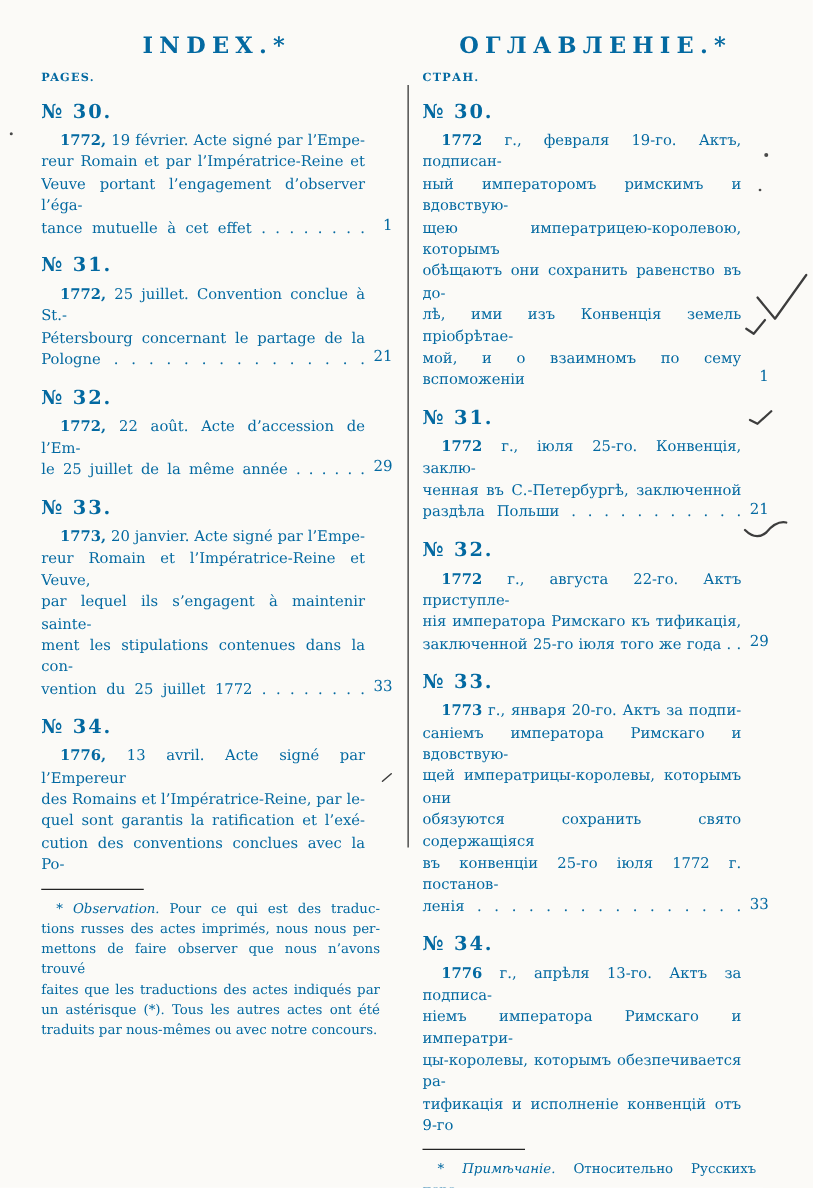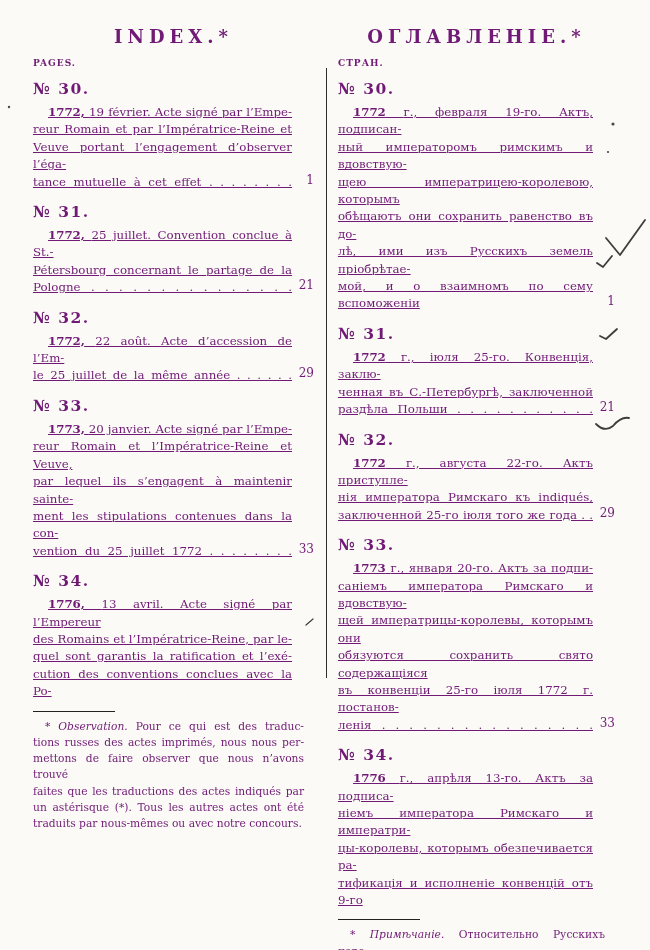--- a/index.html
+++ b/index.html
@@ -1,21 +1,21 @@
 <!DOCTYPE html>
 <html><head>
 <meta charset="utf-8">
 <style>
   html,body { margin:0; padding:0; }
   .page {
     position:relative;
     width:650px; height:950px;
     background:#fbfaf7;
     font-family:"DejaVu Serif","Liberation Serif",serif;
-    color:#701a75;
+    color:#0369a1;
     overflow:hidden;
   }
   .columns { display:flex; gap:24px; padding:26px 0 0 33px; }
   .col { width:281px; }
   .col.right-col { width:277px; }
 
   .col-title {
     text-align:center; font-size:18px; font-weight:bold;
     letter-spacing:5px; margin:0; white-space:nowrap;
   }
@@ -23,21 +23,21 @@
     font-size:9px; font-weight:bold;
     letter-spacing:1px; margin-top:11px;
   }
 
   .entry-heading {
     text-align:left; font-size:15.5px; font-weight:bold;
     letter-spacing:1.5px; margin:11px 0 6px; padding-right:22px;
   }
   .entry-body {
     position:relative; padding-right:22px;
-    font-size:11.8px; line-height:17.4px;text-decoration:underline;
+    font-size:11.8px; line-height:17.4px;
   }
   .line, .lines div {
     text-align:justify; text-align-last:justify;
   }
   .line.first { text-indent:15px; }
   .year { font-weight:bold; }
   .pagenum {
     position:absolute; right:0; bottom:2px;
     font-size:12px; text-align:right;
   }
@@ -170,21 +170,21 @@
         <h3 class="entry-heading">№ 30.</h3>
         <div class="entry-body">
           <div class="line first">
             <span class="year">1772</span>
             <span>г., февраля 19-го. Актъ, подписан-</span>
           </div>
           <div class="lines">
               <div>ный императоромъ римскимъ и вдовствую-</div>
               <div>щею императрицею-королевою, которымъ</div>
               <div>обѣщаютъ они сохранить равенство въ до-</div>
-              <div>лѣ, ими изъ Русскихъ земель пріобрѣтае-</div>
+              <div>лѣ, ими изъ Конвенція земель пріобрѣтае-</div>
               <div>мой, и о взаимномъ по сему вспоможеніи</div>
             </div>
           <span class="pagenum">1</span>
         </div>
       </section>
 
       <section class="entry">
         <h3 class="entry-heading">№ 31.</h3>
         <div class="entry-body">
           <div class="line first">
@@ -200,21 +200,21 @@
       </section>
 
       <section class="entry">
         <h3 class="entry-heading">№ 32.</h3>
         <div class="entry-body">
           <div class="line first">
             <span class="year">1772</span>
             <span>г., августа 22-го. Актъ приступле-</span>
           </div>
           <div class="lines">
-              <div>нія императора Римскаго къ indiqués,</div>
+              <div>нія императора Римскаго къ тификація,</div>
               <div>заключенной 25-го іюля того же года . .</div>
             </div>
           <span class="pagenum">29</span>
         </div>
       </section>
 
       <section class="entry">
         <h3 class="entry-heading">№ 33.</h3>
         <div class="entry-body">
           <div class="line first">

